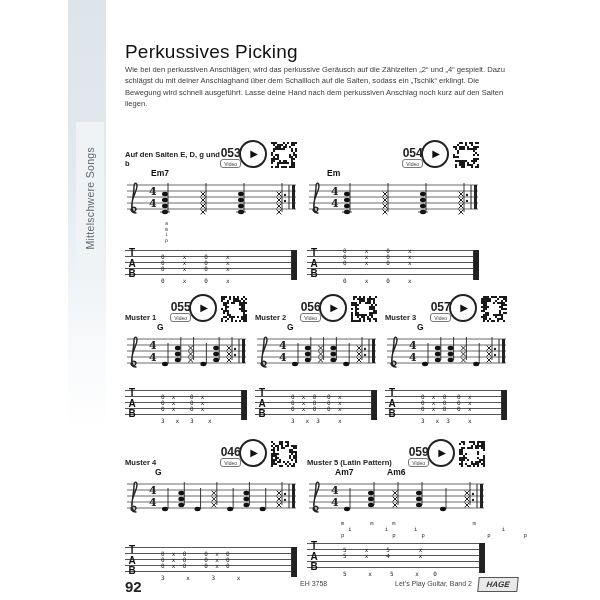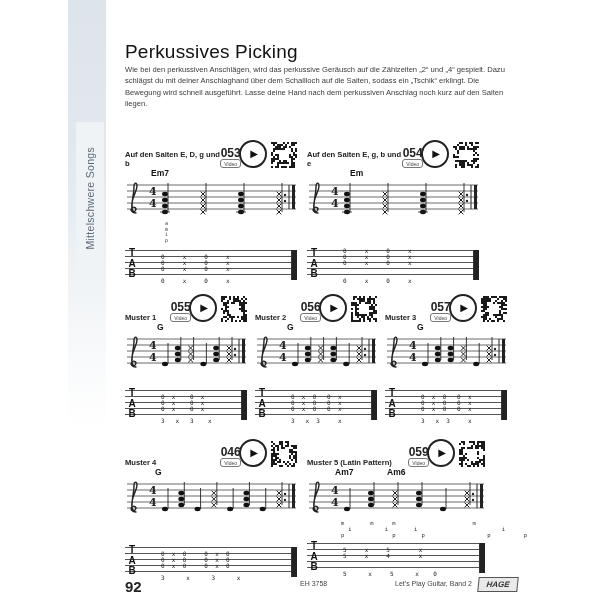--- a/index.html
+++ b/index.html
@@ -219,21 +219,20 @@
       <div class="tab-line" style="top:12px">0     x     0     x</div>
       <div class="tab-line" style="top:18px">0     x     0     x</div>
       <div class="tab-line" style="top:24px"></div>
       <div class="tab-line" style="top:30px">0     x     0     x</div>
       <div class="tab-end"></div>
     </div>
   </div>
 
   <div class="exercise" style="left:307px;top:138px;width:172px">
     <div class="ex-header">
-      <span class="ex-title">Auf den Saiten E, g, b und e</span>
       <span class="badge">
         <span class="badge-num">054</span>
         <span class="badge-video">Video</span>
       </span>
       <span class="play-circle">
           <span class="play-tri">▶</span>
         </span>
       <span class="qr"><svg viewBox="0 0 26 26" width="26" height="26">
             <rect x="6" y="0" width="2" height="2" fill="#1a1a1a"></rect>
             <rect x="8" y="0" width="2" height="2" fill="#1a1a1a"></rect>
@@ -300,21 +299,21 @@
             <rect x="24" y="22" width="2" height="2" fill="#1a1a1a"></rect>
             <rect x="2" y="24" width="2" height="2" fill="#1a1a1a"></rect>
             <rect x="8" y="24" width="2" height="2" fill="#1a1a1a"></rect>
             <rect x="10" y="24" width="2" height="2" fill="#1a1a1a"></rect>
             <rect x="18" y="24" width="2" height="2" fill="#1a1a1a"></rect>
             <rect x="22" y="24" width="2" height="2" fill="#1a1a1a"></rect>
             <rect x="24" y="24" width="2" height="2" fill="#1a1a1a"></rect>
           </svg></span>
     </div>
     <div class="chord-row">
-        <span class="chord" style="left:43px">Em</span>
+        <span class="chord" style="left:20px">Em</span>
       </div>
     <svg class="staff" viewBox="0 0 172 42">
         <line x1="2" y1="6" x2="171" y2="6" stroke="#444" stroke-width="0.8"></line>
         <line x1="2" y1="12" x2="171" y2="12" stroke="#444" stroke-width="0.8"></line>
         <line x1="2" y1="18" x2="171" y2="18" stroke="#444" stroke-width="0.8"></line>
         <line x1="2" y1="24" x2="171" y2="24" stroke="#444" stroke-width="0.8"></line>
         <line x1="2" y1="30" x2="171" y2="30" stroke="#444" stroke-width="0.8"></line>
         <path d="M11 34 C7 34 5 31 7 29 C9 27 12 29 10.5 31.5 C9 34 6 32 7 24 C8 16 12 12 12 7 C12 3 9 3 9 8 C9 14 7 20 7 27" fill="none" stroke="#222" stroke-width="1.4" stroke-linecap="round"></path>
         <text x="24" y="16" font-size="11" font-weight="bold" font-family="&quot;DejaVu Serif&quot;,serif" fill="#222">4</text>
         <text x="24" y="28" font-size="11" font-weight="bold" font-family="&quot;DejaVu Serif&quot;,serif" fill="#222">4</text>

